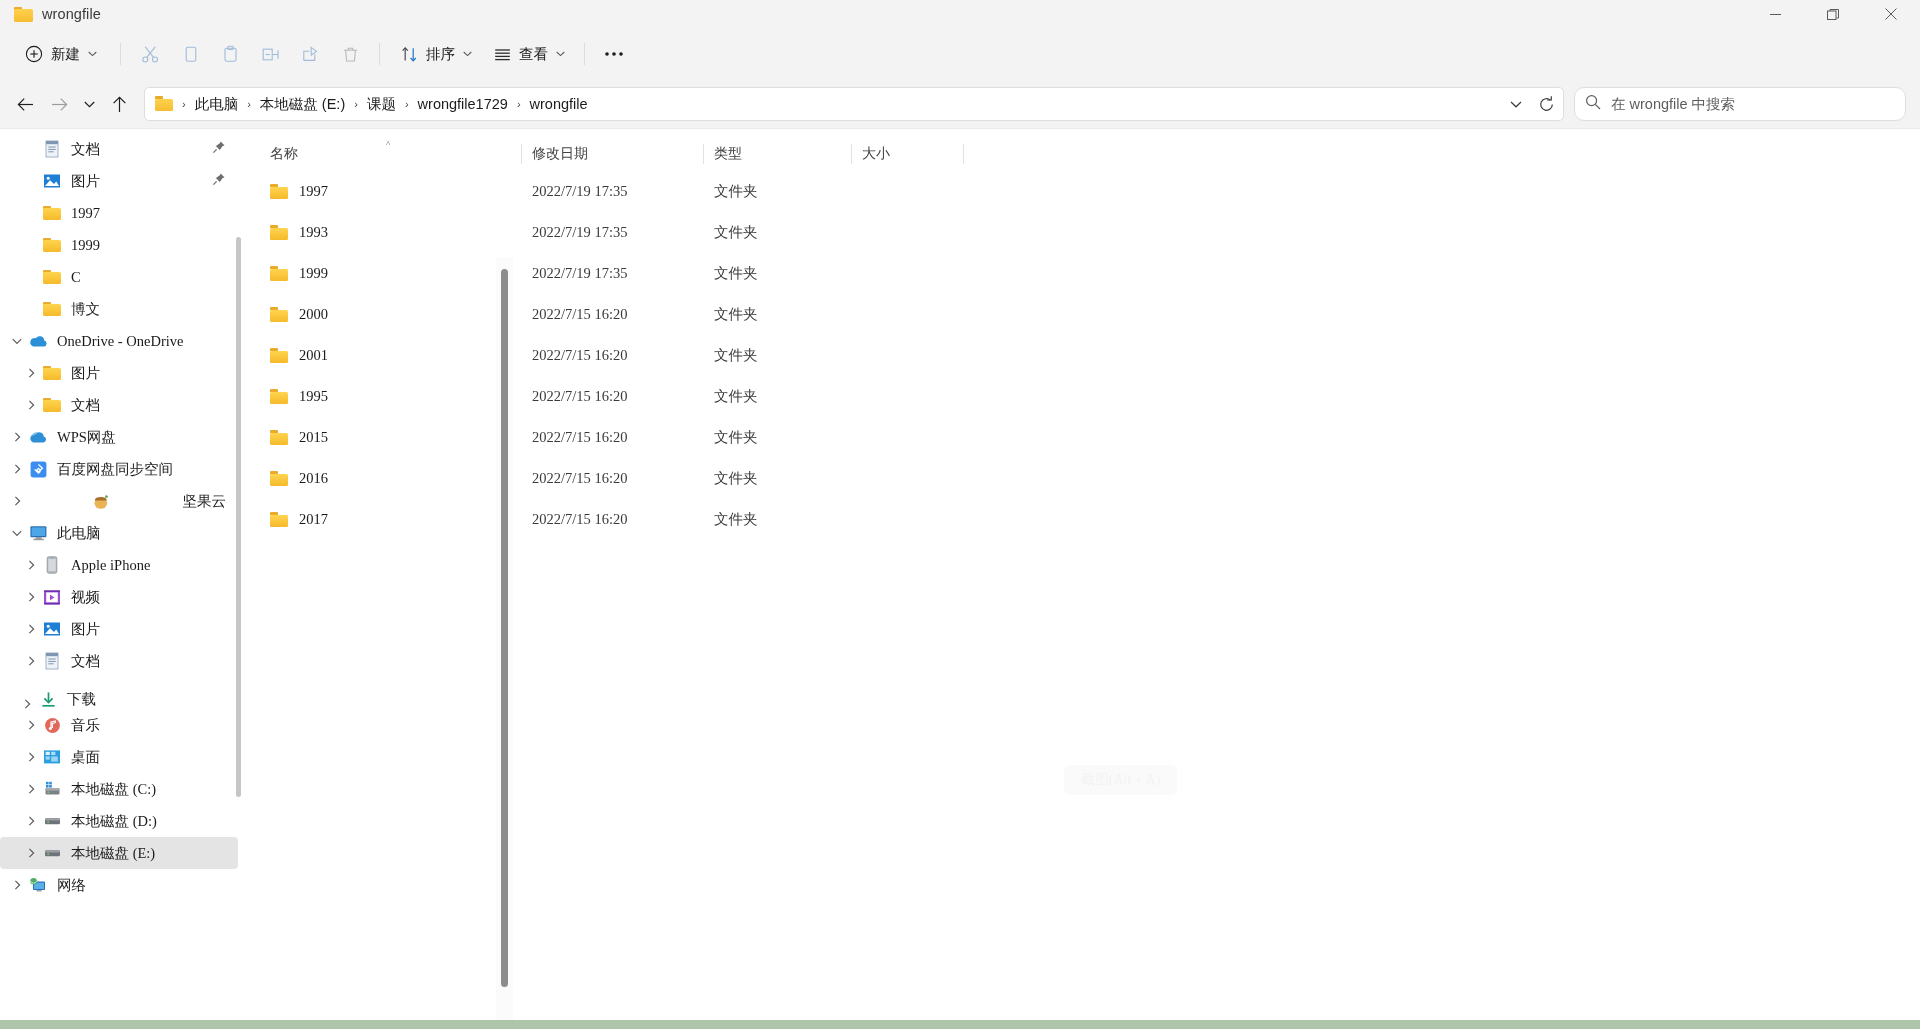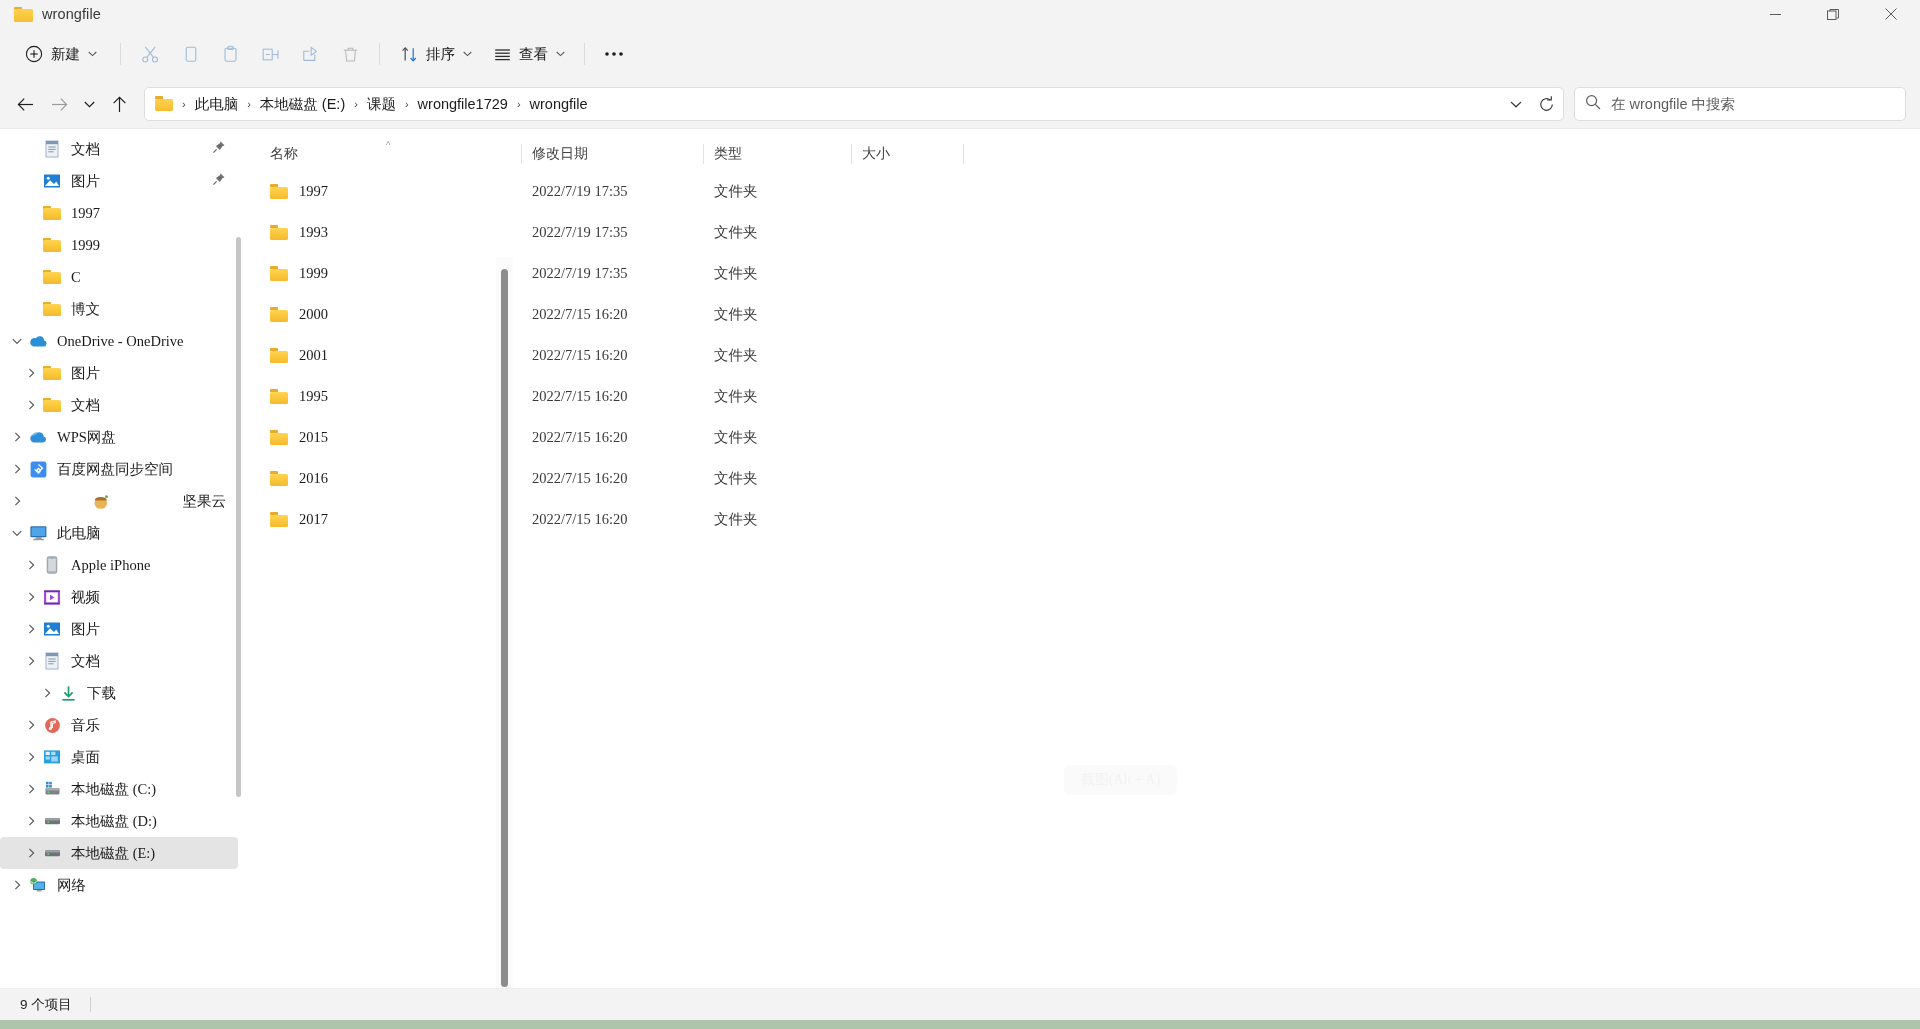--- a/index.html
+++ b/index.html
@@ -105,21 +105,21 @@
   .crumb-sep {
     color: #444; font-size: 11px; padding: 0 3px; flex: 0 0 auto;
   }
   .addr-right { display: flex; align-items: center; gap: 0; }
   .addr-icon-btn {
     width: 30px; height: 30px; border-radius: 4px;
     display: flex; align-items: center; justify-content: center; color: #3d3d3d;
   }
   .searchbox {
     width: 332px; height: 34px; margin-left: 10px;
-    background: #ffffff; border: 1px solid #dededc; border-radius: 5px;
+    background: #ffffff; border: 1px solid #dededc; border-radius: 10px;
     display: flex; align-items: center; padding: 0 10px; gap: 10px;
   }
   .searchbox .ph { font-size: 14.5px; color: #5d5d5d; }
 
   
   .content {
     flex: 1; display: flex; background: #ffffff;
     border-top: 1px solid #eaeaea;
     min-height: 0;
     font-family: Liberation Serif, serif;
@@ -686,21 +686,21 @@
               <svg width="17" height="18" viewBox="0 0 17 18">
                 <rect x="2" y="1" width="12" height="16" fill="#eef2f7" stroke="#9fb2c6" stroke-width="1"></rect>
                 <rect x="2" y="1" width="12" height="3.2" fill="#7f97b3"></rect>
                 <line x1="4.3" y1="7" x2="11.7" y2="7" stroke="#7f97b3" stroke-width="1"></line>
                 <line x1="4.3" y1="9.4" x2="11.7" y2="9.4" stroke="#7f97b3" stroke-width="1"></line>
                 <line x1="4.3" y1="11.8" x2="9.6" y2="11.8" stroke="#7f97b3" stroke-width="1"></line>
               </svg>
             </span>
             <span class="nav-label">文档</span>
           </div>
-          <div class="nav-item" style="padding-left: 36px;">
+          <div class="nav-item" style="padding-left: 16px; align-items: flex-end;">
             <span class="nav-chev">
               <svg width="7" height="10" viewBox="0 0 7 10">
                 <path d="M1.4 0.8 L5.6 5 L1.4 9.2" fill="none" stroke="#5c5c5c" stroke-width="1.2"></path>
               </svg>
             </span>
             <span class="nav-ico">
               <svg width="17" height="17" viewBox="0 0 17 17">
                 <line x1="8.5" y1="1.4" x2="8.5" y2="11.0" stroke="#1c9c6e" stroke-width="1.7"></line>
                 <path d="M4.4 7.3 L8.5 11.6 L12.6 7.3" fill="none" stroke="#1c9c6e" stroke-width="1.7"></path>
                 <line x1="2.4" y1="14.8" x2="14.6" y2="14.8" stroke="#1c9c6e" stroke-width="1.7"></line>
@@ -915,19 +915,15 @@
             <div class="cell cell-type" style="width: 148px;">文件夹</div>
             <div class="cell" style="width: 112px;"></div>
           </div>
         </div>
 
       <div class="watermark">截图(Alt + A)</div>
       <div class="list-scroll"></div>
     </div>
   </div>
 
-  <div class="statusbar">
-    <span class="status-text">9 个项目</span>
-    <span class="status-sep"></span>
-  </div>
 
   <div class="bottom-strip"></div>
 </div>
 
 </body></html>

